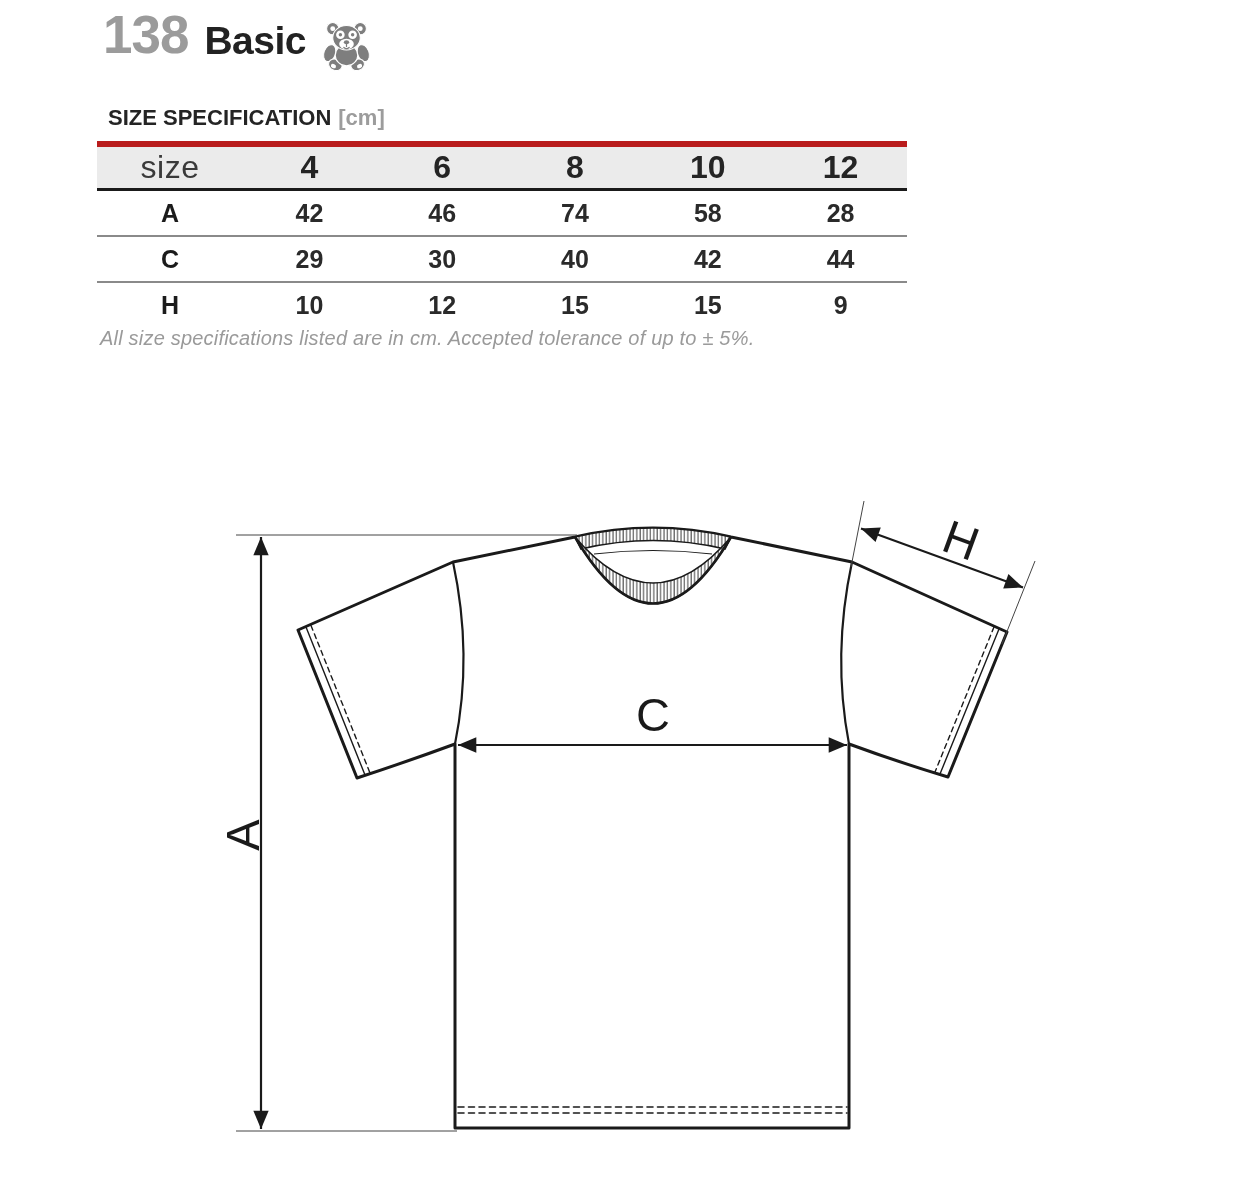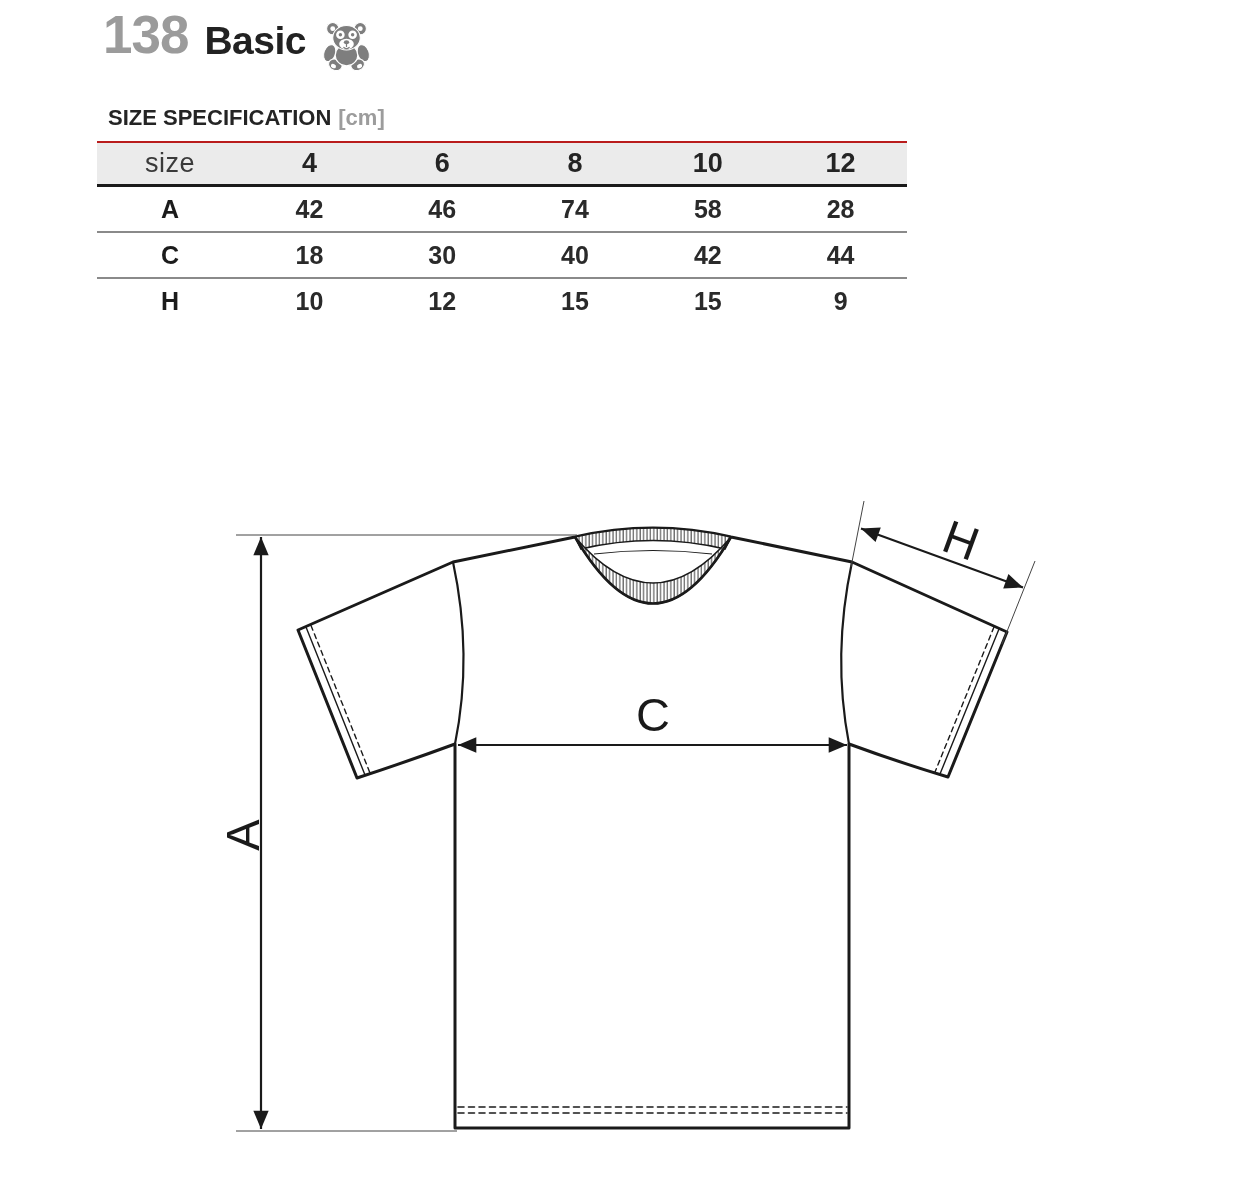--- a/index.html
+++ b/index.html
@@ -17,22 +17,22 @@
   .section-title .unit{color:#9c9c9c;margin-left:7px;}
   
   .size-table{
     position:absolute;left:97px;top:141px;width:810px;
     border-collapse:collapse;table-layout:fixed;
   }
   .size-table col.c0{width:146px;}
   .size-table thead tr{background:#ebebeb;}
   .size-table th,.size-table td{padding:0;text-align:center;vertical-align:middle;}
   .size-table thead th{
-    height:41px;font-size:27px;font-weight:800;color:#242424;
-    border-top:2px solid #b91c1c;border-bottom:3px solid #1a1a1a;
+    height:41px;font-size:32px;font-weight:800;color:#242424;
+    border-top:6px solid #b91c1c;border-bottom:3px solid #1a1a1a;
   }
   .size-table thead th.corner{font-weight:400;color:#3a3a3a;letter-spacing:0.5px;}
   .size-table tbody td{height:44px;font-size:25px;font-weight:700;color:#2a2a2a;}
   .size-table tbody td.rowlabel{font-weight:800;color:#1b1b1b;}
   .size-table tbody tr.rule td{border-top:2px solid #8a8a8a;}
   
   .note{position:absolute;left:100px;top:327px;margin:0;font-size:20px;font-style:italic;color:#9a9a9a;letter-spacing:0.2px;}
   
   .diagram{position:absolute;left:0;top:0;width:1235px;height:1200px;}
   .dim-label{font-family:"Liberation Sans", sans-serif;font-size:47px;font-weight:500;fill:#1a1a1a;}
@@ -97,37 +97,38 @@
       <tr>
         <td class="rowlabel">A</td>
         <td>42</td>
         <td>46</td>
         <td>74</td>
         <td>58</td>
         <td>28</td>
       </tr>
       <tr class="rule">
         <td class="rowlabel">C</td>
-        <td>18</td>
+        <td>29</td>
         <td>30</td>
         <td>40</td>
         <td>42</td>
         <td>44</td>
       </tr>
       <tr class="rule">
         <td class="rowlabel">H</td>
         <td>10</td>
         <td>12</td>
         <td>15</td>
         <td>15</td>
         <td>9</td>
       </tr>
     </tbody>
   </table>
 
+  <p class="note">All size specifications listed are in cm. Accepted tolerance of up to ± 5%.</p>
 
   <svg class="diagram" viewBox="0 0 1235 1200" aria-hidden="true">
     <defs>
       <pattern id="ribV" width="3.4" height="8" patternUnits="userSpaceOnUse">
         <rect width="3.4" height="8" fill="#ffffff"></rect>
         <line x1="1" y1="0" x2="1" y2="8" stroke="#4d4d4d" stroke-width="1.1"></line>
       </pattern>
       <marker id="dimArrow" viewBox="0 0 12 12" refX="11" refY="6" markerWidth="9.5" markerHeight="9.5" orient="auto-start-reverse">
         <path d="M0.5,1.6 L11,6 L0.5,10.4 Z" fill="#1a1a1a"></path>
       </marker>

